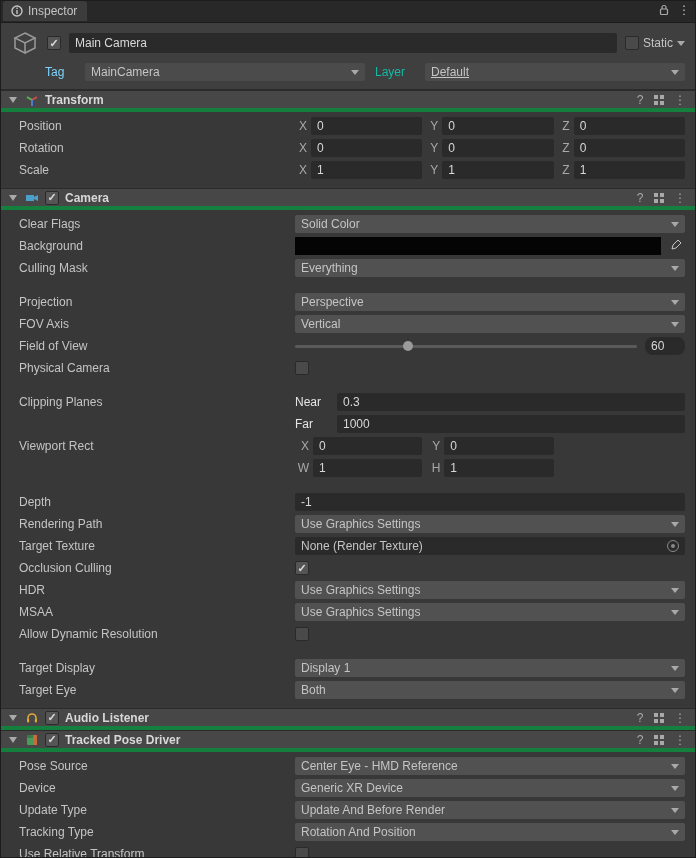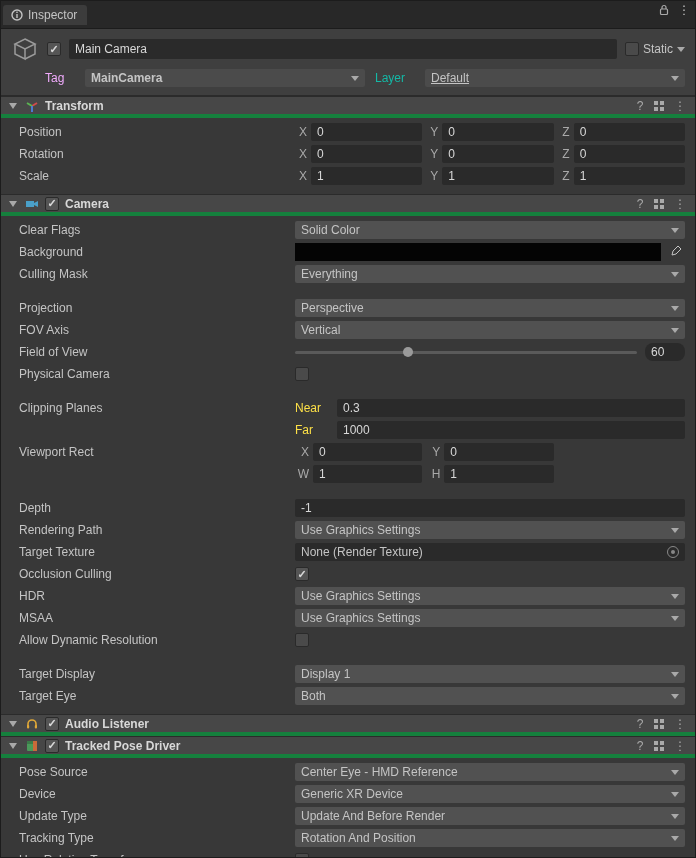--- a/index.html
+++ b/index.html
@@ -14,43 +14,43 @@
     --text:#c4c4c4;
     --text-dim:#a9a9a9;
     --border:#222;
     --slider-track:#5a5a5a;
     --slider-fill:#5a5a5a;
   }
   *{box-sizing:border-box;font-family:Arial,Helvetica,sans-serif;font-size:12px;color:var(--text);}
   html,body{margin:0;padding:0;background:#202020;}
   .window{width:696px;height:858px;background:var(--bg-panel);border:1px solid #1c1c1c;overflow:hidden;display:flex;flex-direction:column;}
   
-  .tabbar{height:28px;background:var(--bg-tabbar);display:flex;align-items:center;position:relative;border-bottom:1px solid #1c1c1c;}
+  .tabbar{height:22px;background:var(--bg-tabbar);display:flex;align-items:flex-start;position:relative;border-bottom:1px solid #1c1c1c;}
   .tab{height:20px;background:var(--bg-panel);padding:0 10px 0 8px;display:flex;align-items:center;gap:5px;border-top-left-radius:3px;border-top-right-radius:3px;margin-left:2px;}
   .tabbar .right{position:absolute;right:6px;top:2px;display:flex;gap:8px;align-items:center;color:#a9a9a9;}
   .tabbar .right span{font-size:12px;}
   .icon{display:inline-flex;align-items:center;justify-content:center;}
   
   .go-header{background:var(--bg-header);padding:6px 10px 8px 10px;border-bottom:1px solid #2b2b2b;}
   .go-row1{display:flex;align-items:center;gap:8px;}
   .cube-icon{width:28px;height:28px;flex:0 0 28px;display:flex;align-items:center;justify-content:center;}
   .chk{width:14px;height:14px;background:#555;border:1px solid #2a2a2a;display:inline-flex;align-items:center;justify-content:center;border-radius:2px;}
   .chk.on::after{content:"✓";font-size:11px;color:#d8d8d8;font-weight:bold;}
   .chk.off{background:#4a4a4a;}
   .name-input{flex:1;height:20px;background:var(--bg-input);border:none;border-radius:2px;padding:0 6px;color:#d8d8d8;}
   .static{display:flex;align-items:center;gap:4px;color:#a9a9a9;}
   .static .chk{width:14px;height:14px;}
   .caret-down{width:0;height:0;border-left:4px solid transparent;border-right:4px solid transparent;border-top:5px solid #a9a9a9;display:inline-block;}
   .go-row2{display:flex;align-items:center;margin-top:6px;gap:10px;padding-left:34px;}
-  .go-row2 .lbl{color:#f0abfc;width:30px;}
+  .go-row2 .lbl{color:#7dd3fc;width:30px;}
   .go-row2 .lbl2{color:#14b8a6;width:40px;}
   .dd{height:18px;background:#515151;border:none;border-radius:2px;display:flex;align-items:center;justify-content:space-between;padding:0 6px;}
   .dd.dark{background:#4b4b4b;}
   .dd .caret-down{margin-left:8px;}
-  .tag-dd{flex:0 0 280px;width:280px;font-weight:bold;}
+  .tag-dd{flex:0 0 280px;width:280px;}
   .layer-dd{flex:1;text-decoration:underline;}
   
   .comp-hdr{height:22px;background:var(--bg-component-hdr);display:flex;align-items:center;padding:0 8px;gap:6px;border-top:1px solid #2b2b2b;border-bottom:4px solid #15803d;}
   .comp-hdr .fold{width:0;height:0;border-left:4px solid transparent;border-right:4px solid transparent;border-top:6px solid #a9a9a9;margin-right:2px;}
   .comp-hdr .title{font-weight:bold;color:#d8d8d8;}
   .comp-hdr .spacer{flex:1;}
   .comp-hdr .hicon{color:#a9a9a9;width:14px;text-align:center;}
   .comp-body{padding:4px 10px 8px 10px;display:flex;flex-direction:column;gap:2px;}
   .prop-row{display:flex;align-items:center;min-height:20px;}
   .prop-row .plabel{flex:0 0 284px;padding-left:8px;color:var(--text);}
@@ -63,21 +63,21 @@
   .color-field{flex:1;height:18px;background:#040404;border-radius:2px;position:relative;display:flex;}
   .color-swatch{flex:1;background:#040404;}
   .eyedrop{width:18px;display:flex;align-items:center;justify-content:center;background:#4b4b4b;border-top-right-radius:2px;border-bottom-right-radius:2px;}
   
   .xyz{flex:1;display:flex;gap:4px;}
   .xyz .axis{flex:1;display:flex;align-items:center;gap:4px;}
   .xyz .al{color:#a9a9a9;width:12px;text-align:right;}
   .xyz .num-in{flex:1;width:40px;}
   
   .nf{flex:1;display:flex;align-items:center;gap:6px;}
-  .nf .nflabel{width:36px;color:#fde047;}
+  .nf .nflabel{width:36px;color:#e5e5e5;}
   .nf .num-in{flex:1;}
   
   .dualrow{flex:1;display:flex;gap:4px;}
   .dualrow .axis{flex:1;display:flex;align-items:center;gap:4px;}
   .dualrow .al{color:#a9a9a9;width:14px;text-align:right;}
   .dualrow .num-in{flex:1;width:40px;}
   .dualrow .spacer-axis{flex:1;}
   
   .slider-wrap{flex:1;display:flex;align-items:center;gap:8px;}
   .slider{flex:1;height:12px;position:relative;display:flex;align-items:center;}

